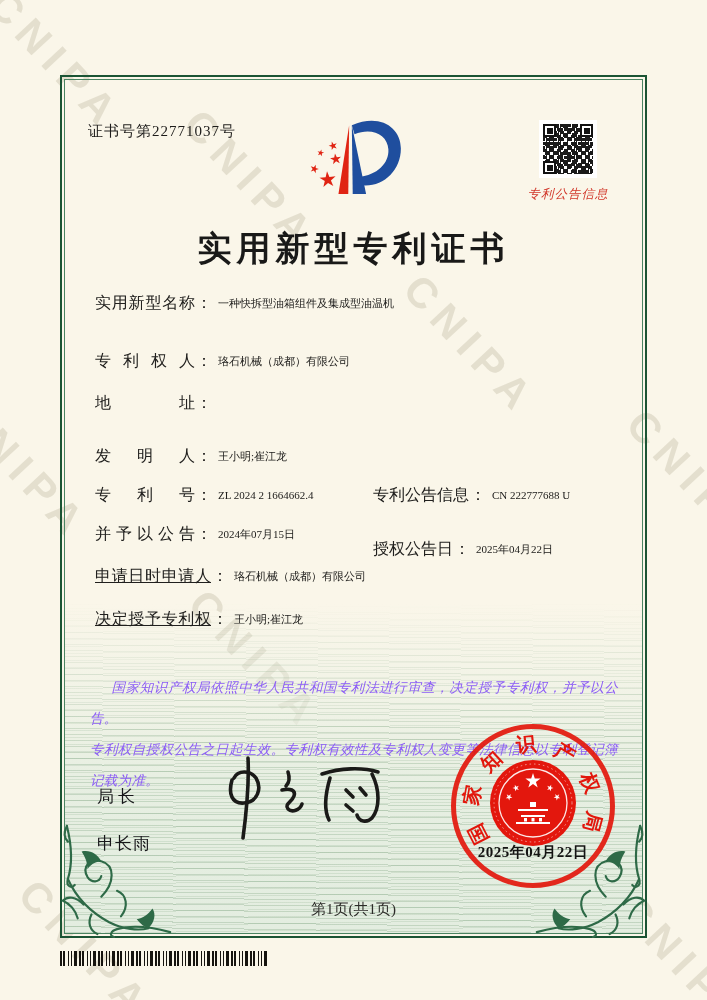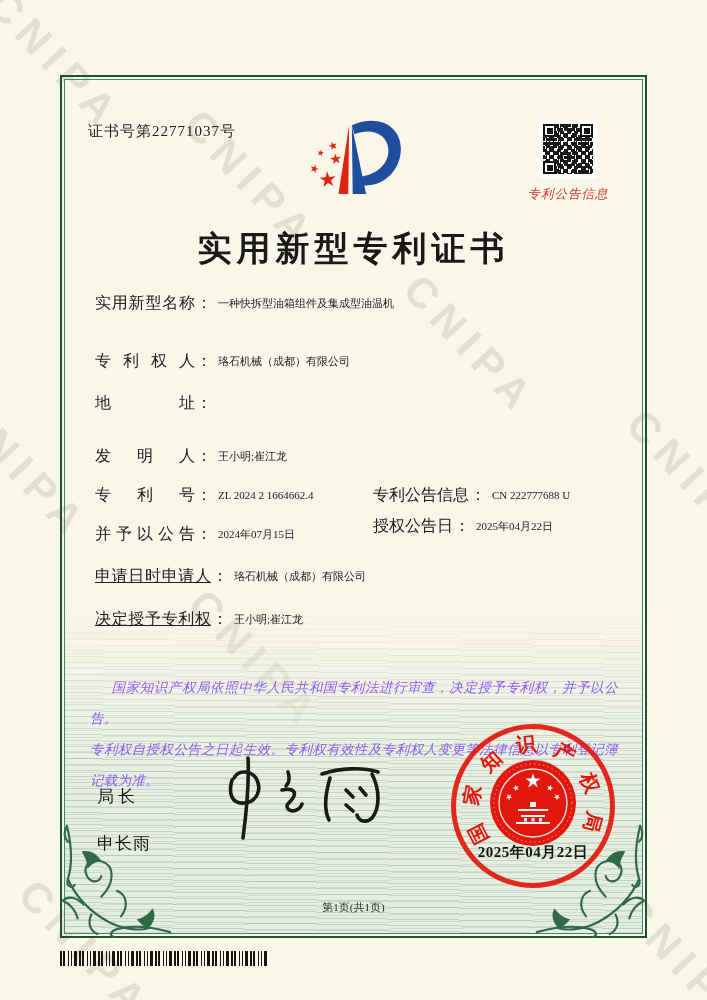--- a/index.html
+++ b/index.html
@@ -70,21 +70,21 @@
   
   .seal{position:absolute;left:451px;top:724px;width:164px;height:164px;z-index:3;}
   .seal-ring{position:absolute;inset:0;border:5px solid rgba(227,23,12,0.92);border-radius:50%;box-sizing:border-box;}
   .seal-ch{position:absolute;width:22px;height:22px;display:flex;align-items:center;justify-content:center;
            font-size:20px;font-weight:bold;color:#e2170c;}
   .emblem{position:absolute;left:37px;top:34px;width:90px;height:90px;}
   .seal-date{position:absolute;left:0;width:100%;top:119px;text-align:center;z-index:4;
              font-size:15px;font-weight:bold;color:#141413;letter-spacing:0.5px;}
 
   
-  .footer{position:absolute;left:0;right:0;top:900px;text-align:center;font-size:11px;color:#2c2b28;z-index:2;}
+  .footer{position:absolute;left:0;right:0;top:900px;text-align:center;font-size:15px;color:#2c2b28;z-index:2;}
   .barcode{position:absolute;left:60px;top:951px;width:208px;height:15px;z-index:2;
            background:repeating-linear-gradient(90deg,#16140f 0 2px,rgba(0,0,0,0) 2px 3px,
              #16140f 3px 5px,rgba(0,0,0,0) 5px 8px,#16140f 8px 9px,rgba(0,0,0,0) 9px 11px,
              #16140f 11px 12px,rgba(0,0,0,0) 12px 14px,#16140f 14px 17px,rgba(0,0,0,0) 17px 19px);}
 </style>
 </head>
 <body>
 
 <div class="page">
 
@@ -187,21 +187,21 @@
   <div class="row rcol" style="top:483px">
     <span class="flabel">专利公告信息</span>
       <span class="colon">：</span>
     <span class="fvalue">CN 222777688 U</span>
   </div>
   <div class="row" style="top:522px">
     <span class="flabel j">并予以公告</span>
       <span class="colon">：</span>
     <span class="fvalue">2024年07月15日</span>
   </div>
-  <div class="row rcol" style="top:514px">
+  <div class="row rcol" style="top:537px">
     <span class="flabel">授权公告日</span>
       <span class="colon">：</span>
     <span class="fvalue">2025年04月22日</span>
   </div>
   <div class="row" style="top:564px">
     <span class="flabel wide">申请日时申请人</span>
       <span class="colon">：</span>
     <span class="fvalue">珞石机械（成都）有限公司</span>
   </div>
   <div class="row" style="top:607px">

